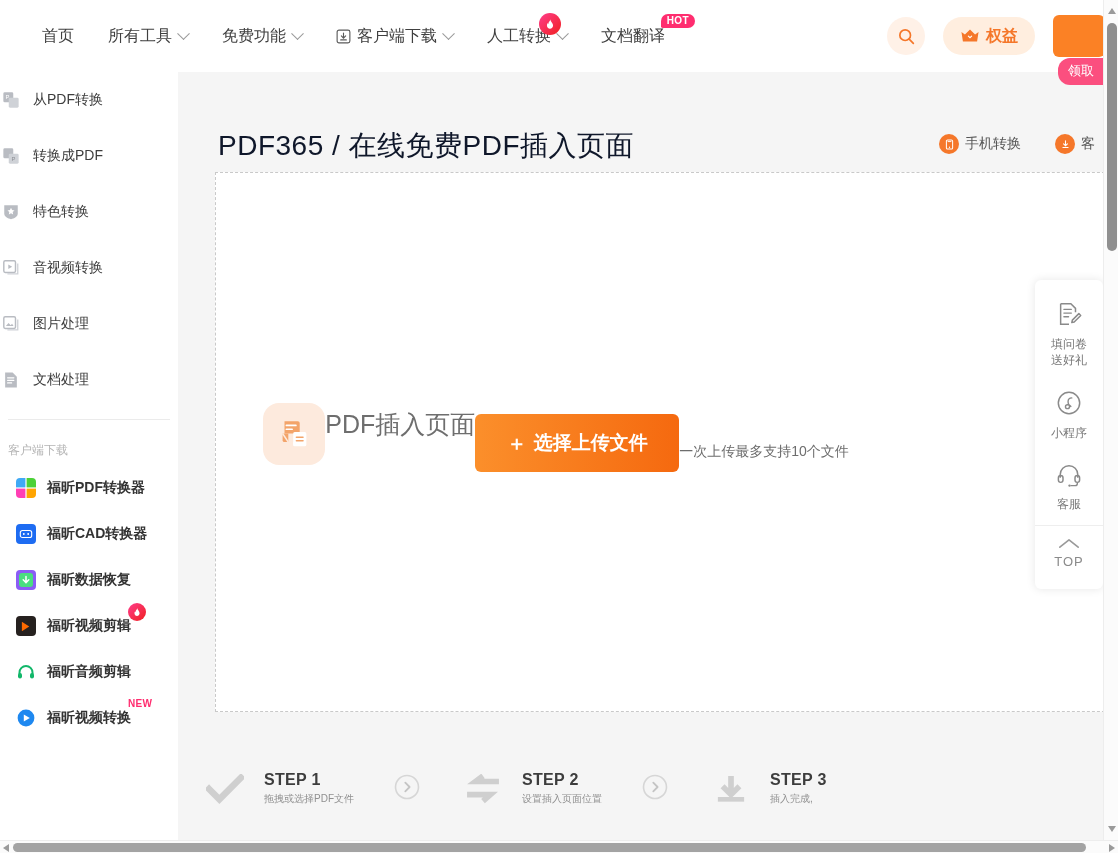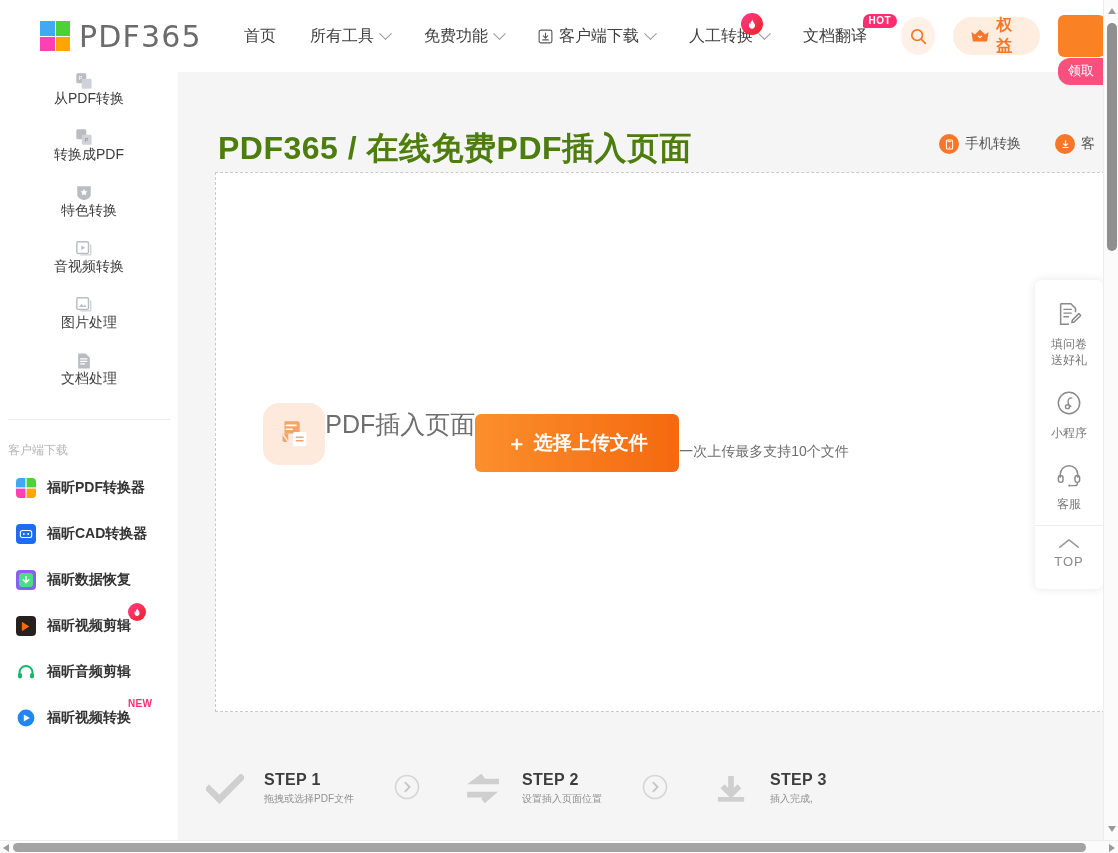--- a/index.html
+++ b/index.html
@@ -96,21 +96,21 @@
   .sidebar {
     position: absolute; top: 72px; left: 0;
     width: 178px; height: 768px;
     background: #fff;
     overflow: hidden;
     z-index: 20;
   }
   .side-item {
     display: flex; align-items: center;
     height: 56px; padding-left: 0;
-    font-size: 14px; color: #3d3d3d; cursor: pointer; flex-direction: column;
+    font-size: 14px; color: #3d3d3d; cursor: pointer;
   }
   .side-item .sico { width: 22px; margin-right: 11px; display: inline-flex; justify-content: center; }
   .side-sep { height: 1px; background: #ebebeb; margin: 11px 8px 0 8px; }
   .side-head {
     font-size: 12px; color: #b4b4b4; padding: 22px 0 6px 8px;
   }
   .side-app {
     position: relative;
     display: flex; align-items: center;
     height: 46px; padding-left: 16px;
@@ -130,21 +130,21 @@
   }
 
   
   .main {
     position: absolute; top: 72px; left: 178px;
     width: 925px; height: 768px;
     background: #f5f5f5;
     overflow: hidden;
   }
   .page-title {
-    font-size: 32px; color: #4d7c0f; font-weight: 700;
+    font-size: 28px; color: #0f172a; font-weight: 400;
     position: absolute; top: 55px; left: 40px;
     letter-spacing: .5px;
   }
   .title-actions {
     position: absolute; top: 62px; right: 8px;
     display: flex; align-items: center; gap: 12px;
   }
   .t-act { display: flex; align-items: center; font-size: 14px; color: #555; margin-left: 22px; white-space: nowrap; cursor: pointer; }
   .t-act .cico {
     width: 20px; height: 20px; border-radius: 50%; background: #f5772a;
@@ -237,29 +237,20 @@
   .harrow-l { left: 3px; border-right: 6px solid #9a9a9a; }
   .harrow-r { right: 3px; border-left: 6px solid #9a9a9a; }
 </style>
 </head>
 <body>
 
 <div id="root">
 
   <div class="topnav">
 
-    <div class="logo-wrap">
-      <span class="logo-sq">
-          <i></i>
-          <i></i>
-          <i></i>
-          <i></i>
-        </span>
-      <span class="logo-text">PDF365</span>
-    </div>
 
     <div class="nav-items">
 
       <div class="nav-item">
         <span>首页</span>
       </div>
 
       <div class="nav-item">
         <span>所有工具</span>
         <span class="caret"></span>

